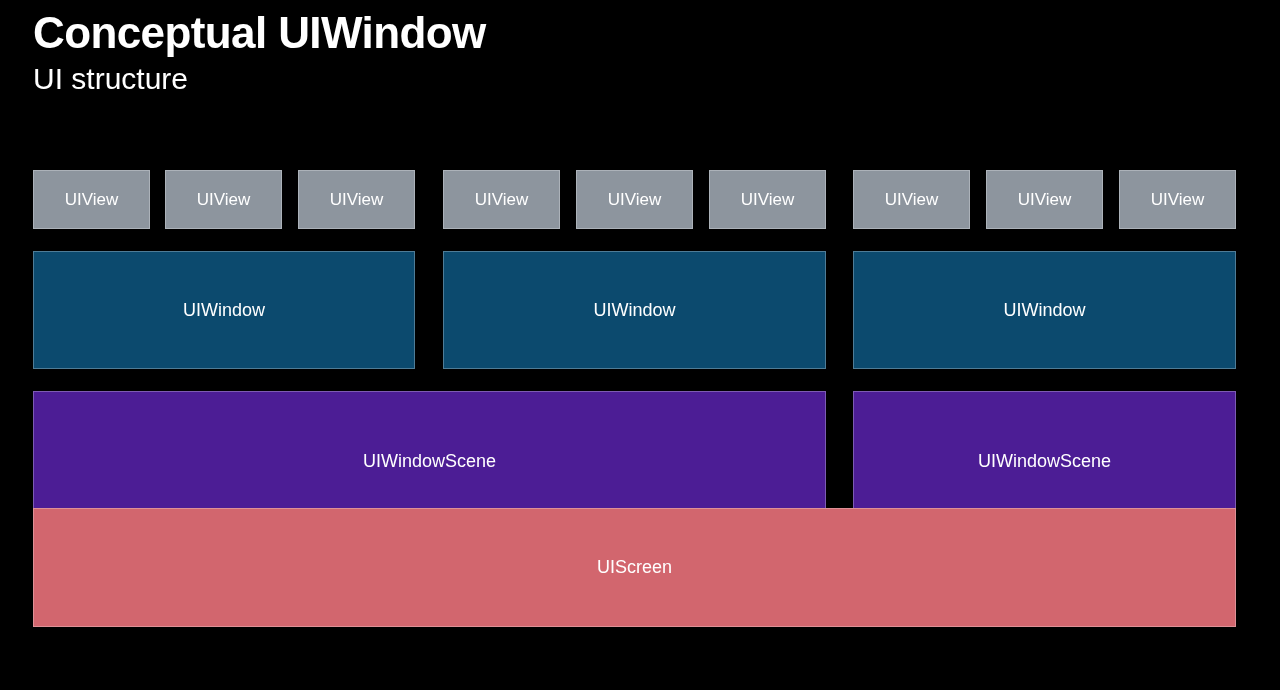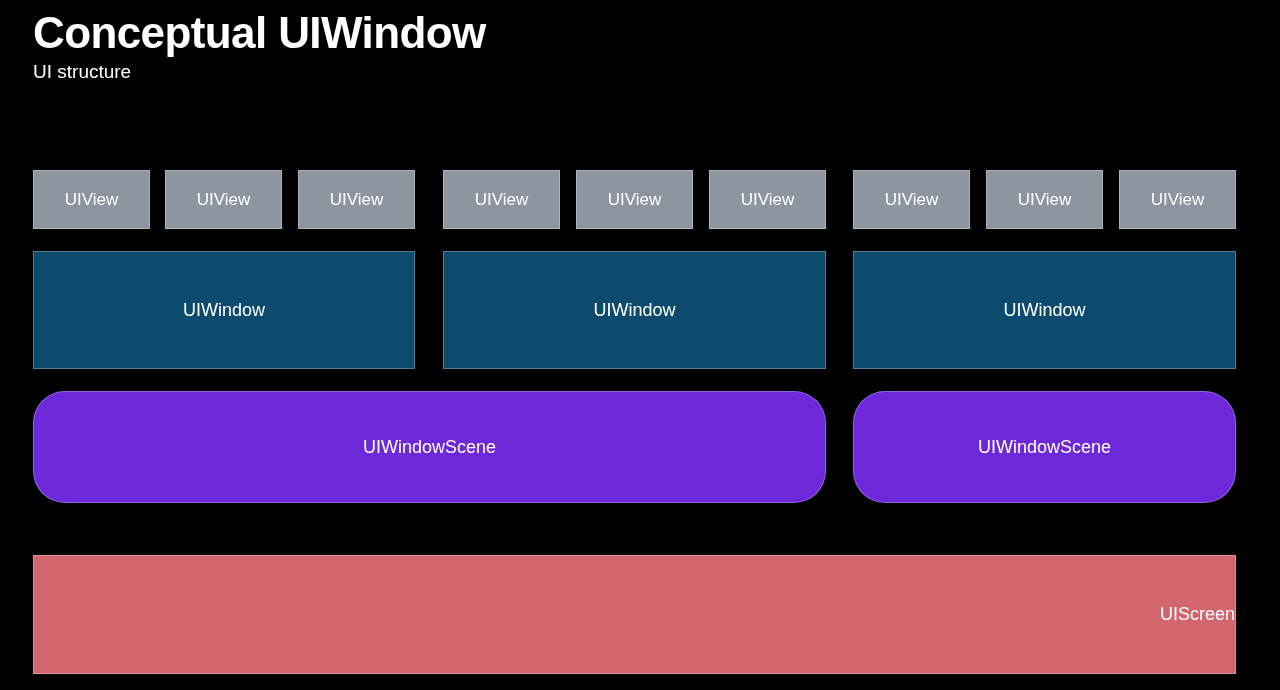--- a/index.html
+++ b/index.html
@@ -33,21 +33,21 @@
   .slide-title {
     font-size: 44px;
     font-weight: bold;
     line-height: 1.12;
     letter-spacing: -0.6px;
     color: #ffffff;
     margin: 0;
     white-space: nowrap;
   }
   .slide-subtitle {
-    font-size: 19px;
+    font-size: 30px;
     font-weight: normal;
     line-height: 1.2;
     color: #ffffff;
     margin: 4px 0 4px 0;
     white-space: nowrap;
   }
 
   
   .diagram {
     position: absolute;
@@ -81,23 +81,22 @@
   }
   .layer-view .node-label { font-size: 17px; }
 
   .layer-window {
     background: #0c4a6e;
     height: 118px;
   }
   .layer-window .node-label { font-size: 18px; }
 
   .layer-scene {
-    background: #6d28d9;
-    height: 112px;
-    border-radius: 32px;
+    background: #4c1d95;
+    height: 140px;
   }
   .layer-scene .node-label { font-size: 18px; }
 
   .layer-screen {
     background: #d2666e;
     height: 119px;
   }
   .layer-screen .node-label { font-size: 18px; }
 </style>
 </head>
@@ -152,18 +151,18 @@
       </div>
       <div class="node layer-window" style="left: 853px; top: 251px; width: 383px;">
         <span class="node-label">UIWindow</span>
       </div>
       <div class="node layer-scene" style="left: 33px; top: 391px; width: 793px;">
         <span class="node-label">UIWindowScene</span>
       </div>
       <div class="node layer-scene" style="left: 853px; top: 391px; width: 383px;">
         <span class="node-label">UIWindowScene</span>
       </div>
-      <div class="node layer-screen" style="left: 33px; top: 555px; width: 1203px; justify-content: flex-end;">
+      <div class="node layer-screen" style="left: 33px; top: 508px; width: 1203px;">
         <span class="node-label">UIScreen</span>
       </div>
     </div>
 
 </div>
 
 </body></html>

